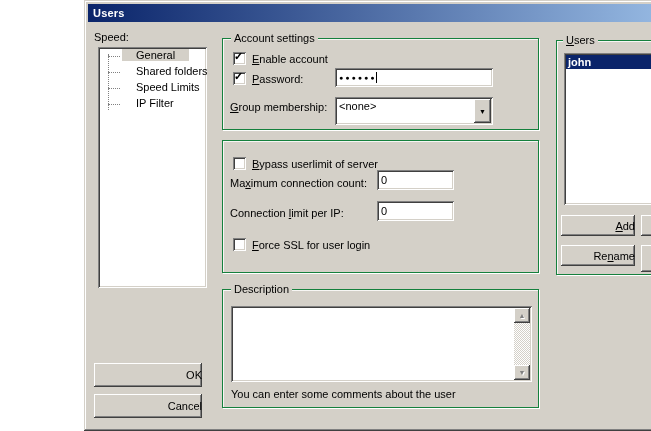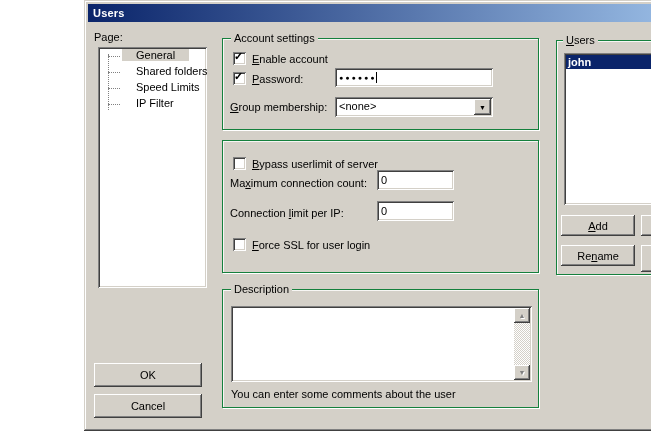--- a/index.html
+++ b/index.html
@@ -93,38 +93,38 @@
     background-color:#d4d0c8;
     background-image: linear-gradient(45deg,#fff 25%,transparent 25%,transparent 75%,#fff 75%),
                       linear-gradient(45deg,#fff 25%,transparent 25%,transparent 75%,#fff 75%);
     background-size:2px 2px; background-position:0 0,1px 1px; }
   .sb-btn { position:absolute; left:0; width:16px; height:15px;
     display:flex; align-items:center; justify-content:center;
     font-size:7px; color:#808080; text-shadow:1px 1px 0 #fff; }
   .sb-up { top:0; } .sb-down { bottom:0; }
 
   
-  .btn { position:absolute; display:flex; align-items:center; justify-content:center;
+  .btn { position:absolute; display:flex; align-items:center; justify-content:flex-end;
          cursor:default; white-space:nowrap; }
 
   .static-label { position:absolute; white-space:nowrap; }
 </style>
 </head>
 <body>
 
 <div class="dialog">
 
   <div class="titlebar">
     <span class="title-text">Users</span>
     <div class="close-btn raised">
       <span>✕</span>
     </div>
   </div>
 
-  <div class="static-label" style="left:10px; top:31px;">Page:</div>
+  <div class="static-label" style="left:10px; top:31px;">Speed:</div>
   <div class="abs sunken tree" style="left:14px; top:47px; width:109px; height:241px;">
     <div class="tree-vline"></div>
     <div class="tree-item selected">
       <span class="h-conn"></span><span class="tree-label">General</span>
     </div>
     <div class="tree-item">
       <span class="h-conn"></span><span class="tree-label">Shared folders</span>
     </div>
     <div class="tree-item">
       <span class="h-conn"></span><span class="tree-label">Speed Limits</span>
@@ -149,21 +149,21 @@
         <span class="check">✓</span>
       </span>
       <span><span></span><span class="u">P</span><span>assword:</span></span>
     </div>
     <div class="field sunken" style="left:112px; top:29px; width:158px; height:19px;">
       <span class="val pw-dots">●●●●●●</span>
         <span class="caret"></span>
     </div>
 
     <div class="static-label" style="left:7px; top:62px;"><span></span><span class="u">G</span><span>roup membership:</span></div>
-    <div class="combo sunken" style="left:112px; top:58px; width:158px; height:20px;">
+    <div class="combo sunken" style="left:112px; top:58px; width:158px; height:28px;">
       <span class="val">&lt;none&gt;</span>
       <div class="combo-arrow-btn raised">
         <span>▼</span>
       </div>
     </div>
   </div>
 
   <div class="groupbox" style="left:138px; top:140px; width:317px; height:133px;">
 
     <div class="chkrow" style="left:10px; top:16px;">

